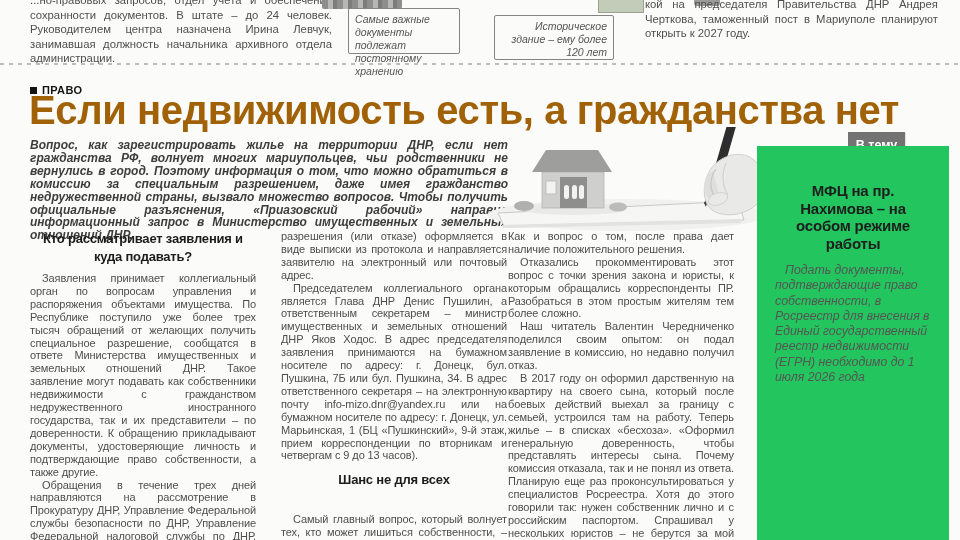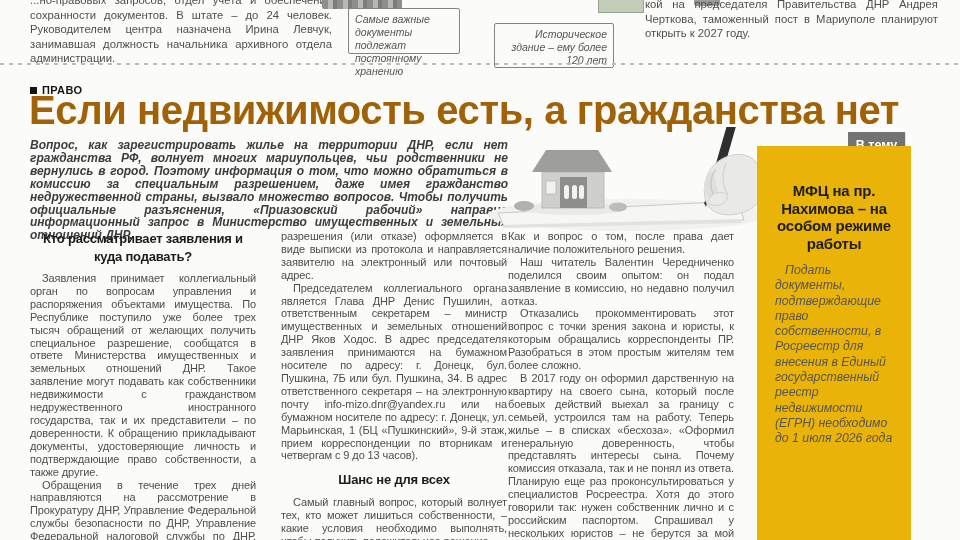--- a/index.html
+++ b/index.html
@@ -26,21 +26,21 @@
   .sliver-dark{
     position:absolute; left:694px; top:0; width:26px; height:6px;
     background:#9a9a97; border-radius:0 0 3px 3px;
   }
   .note-box{
     position:absolute; border:1.5px solid #848482; border-radius:2px;
     font-style:italic; font-size:10.5px; line-height:13px; color:#555553;
     padding:4px 6px; background:transparent;margin-left:10px;
   }
   .note-box-1{ left:338px; top:8px;  width:112px; height:46px; text-align:left; }
-  .note-box-2{ left:484px; top:23px;  width:120px; height:45px; text-align:right; }
+  .note-box-2{ left:484px; top:15px;  width:120px; height:45px; text-align:right; }
   .top-right-text{
     position:absolute; left:645px; top:-3px; width:293px;
     font-size:11.3px; line-height:14.6px; text-align:justify; color:#4f4f4f;
   }
   .dashed-divider{
     position:absolute; left:0; top:63px; width:960px; height:2px;
     background:repeating-linear-gradient(90deg,#bdbdbb 0 4px,transparent 4px 9px);
   }
   
   .kicker{
@@ -66,33 +66,33 @@
     font-size:11px; line-height:12.9px; text-align:justify; color:#4e4e4e;
     letter-spacing:-0.1px;
   }
   .col-1{ left:30px; }
   .col-2{ left:281px; }
   .col-3{ left:508px; }
   .col h2{
     font-size:13px; line-height:18px; font-weight:bold; color:#1c1c1c;
     text-align:center; letter-spacing:-0.2px; margin:0 0 6px;
   }
-  .col h2.mid{ margin:9px 0 7px; }
+  .col h2.mid{ margin:9px 0 24px; }
   .col p{ margin:0; text-indent:12px; }
   .col p.no-indent{ text-indent:0; }
   
   .topic-tag{
     position:absolute; left:848px; top:132px; width:57px; height:26px;
     background:#737373; color:#ffffff; font-weight:bold; font-size:12.5px;
     display:flex; align-items:center; justify-content:center;
     box-shadow:1px 1px 0 #33333322;
   }
   .sidebar{
-    position:absolute; left:757px; top:146px; width:154px; height:394px;
-    background:#eab308; padding:36px 18px 8px;
+    position:absolute; left:757px; top:146px; width:192px; height:394px;
+    background:#22c55e; padding:36px 18px 8px;
   }
   .sidebar-title{
     font-size:15px; line-height:17.5px; font-weight:bold; color:#1e1e1e;
     text-align:center; letter-spacing:-0.2px; margin-bottom:11px;
   }
   .sidebar p{
     font-style:italic; font-size:12.3px; line-height:15.3px; color:#565654;
     text-indent:10px; margin:0 0 3px; text-align:left;
   }
 </style>
@@ -156,22 +156,22 @@
 
 <div class="col col-2">
   <p class="no-indent">разрешения (или отказе) оформляется в виде выписки из протокола и направляется заявителю на электронный или почтовый адрес.</p>
   <p>Председателем коллегиального органа является Глава ДНР Денис Пушилин, а ответственным секретарем – министр имущественных и земельных отношений ДНР Яков Ходос. В адрес председателя заявления принимаются на бумажном носителе по адресу: г. Донецк, бул. Пушкина, 7Б или бул. Пушкина, 34. В адрес ответственного секретаря – на электронную почту info-mizo.dnr@yandex.ru или на бумажном носителе по адресу: г. Донецк, ул. Марьинская, 1 (БЦ «Пушкинский», 9-й этаж, прием корреспонденции по вторникам и четвергам с 9 до 13 часов).</p>
   <h2 class="mid">Шанс не для всех</h2>
   <p>Самый главный вопрос, который волнует тех, кто может лишиться собственности, – какие условия необходимо выполнять, чтобы получить положительное решение</p>
 </div>
 
 <div class="col col-3">
   <p class="no-indent">Как и вопрос о том, после права дает наличие положительного решения.</p>
+  <p>Отказались прокомментировать этот вопрос с точки зрения закона и юристы, к которым обращались корреспонденты ПР. Разобраться в этом простым жителям тем более сложно.</p>
   <p>Наш читатель Валентин Чередниченко поделился своим опытом: он подал заявление в комиссию, но недавно получил отказ.</p>
-  <p>Отказались прокомментировать этот вопрос с точки зрения закона и юристы, к которым обращались корреспонденты ПР. Разобраться в этом простым жителям тем более сложно.</p>
   <p>В 2017 году он оформил дарственную на квартиру на своего сына, который после боевых действий выехал за границу с семьей, устроился там на работу. Теперь жилье – в списках «бесхоза». «Оформил генеральную доверенность, чтобы представлять интересы сына. Почему комиссия отказала, так и не понял из ответа. Планирую еще раз проконсультироваться у специалистов Росреестра. Хотя до этого говорили так: нужен собственник лично и с российским паспортом. Спрашивал у нескольких юристов – не берутся за мой вопрос», – рассказал пожилой мариуполец.</p>
 </div>
 
 <div class="topic-tag">В тему</div>
 <div class="sidebar">
   <div class="sidebar-title">МФЦ на пр. Нахимова – на особом режиме работы</div>
   <p>Подать документы, подтверждающие право собственности, в Росреестр для внесения в Единый государственный реестр недвижимости (ЕГРН) необходимо до 1 июля 2026 года</p>
 </div>
 
 </body></html>

